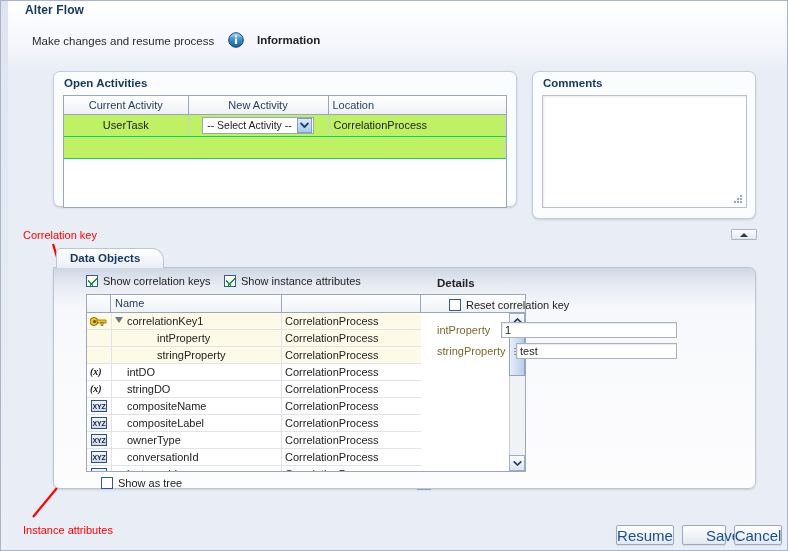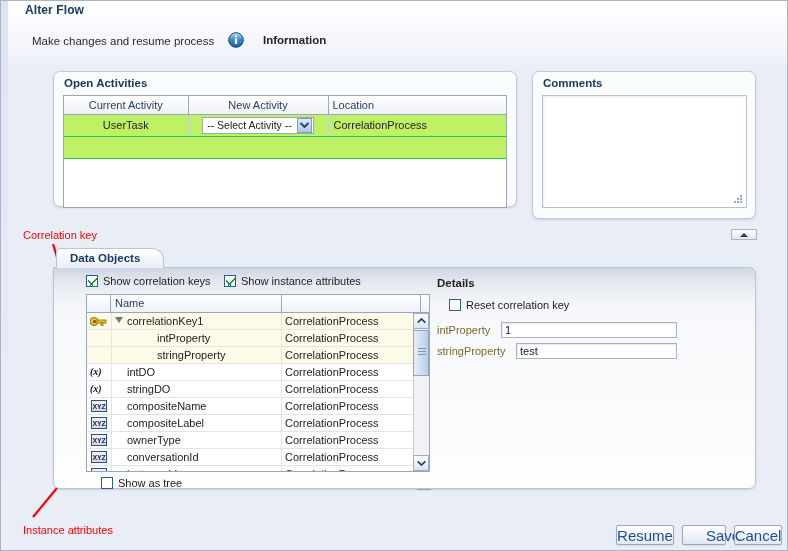--- a/index.html
+++ b/index.html
@@ -37,21 +37,21 @@
     font-size:12px; font-weight:bold; color:#14375e;
     letter-spacing:.1px;
   }
   .subhead {
     position:absolute; left:17px; top:31px; width:740px; height:22px;
   }
   .subhead .txt{
     position:absolute; left:7px; top:3px; font-size:11.5px; color:#2b2b2b;
   }
   .info-wrap{
-    position:absolute; left:203px; top:0px; display:flex; align-items:center; gap:19px;
+    position:absolute; left:203px; top:0px; display:flex; align-items:center; gap:13px;
   }
   .info-icon{ width:16px; height:16px; display:block; }
   .info-label{ font-size:11.5px; font-weight:bold; color:#222; }
 
   
   .panel {
     position:absolute;
     background:#fbfcfe;
     border:1px solid #c3ccdc;
     border-radius:7px;
@@ -153,21 +153,21 @@
   .cb.on::after{
     content:""; position:absolute; left:1px; top:1px; width:9px; height:9px;
     background:
       linear-gradient(45deg, transparent 42%, #189b2e 42%, #189b2e 58%, transparent 58%) no-repeat 0 3px/5px 6px,
       linear-gradient(-45deg, transparent 42%, #189b2e 42%, #189b2e 58%, transparent 58%) no-repeat 2px 0/8px 9px;
   }
   .cbrow{ position:absolute; display:flex; align-items:center; gap:5px; font-size:11px; color:#222; }
 
   
   #do-table-wrap{
-    position:absolute; left:32px; top:26px; width:344px; height:178px;
+    position:absolute; left:32px; top:26px; width:440px; height:178px;
     border:1px solid #9aa6ba; background:#fff; overflow:hidden;
   }
   #do-head{
     position:absolute; left:0; top:0; width:100%; height:18px;
     background:linear-gradient(#ffffff,#eef1f6);
     border-bottom:1px solid #9aa6ba;
   }
   #do-head .icocol{ position:absolute; left:0; top:0; width:24px; height:17px; border-right:1px solid #9aa6ba; }
   #do-head .hname{ position:absolute; left:28px; top:2px; font-size:11px; color:#1f3a5f; }
   #do-head .hsep{ position:absolute; left:194px; top:0; width:1px; height:17px; background:#9aa6ba; }

